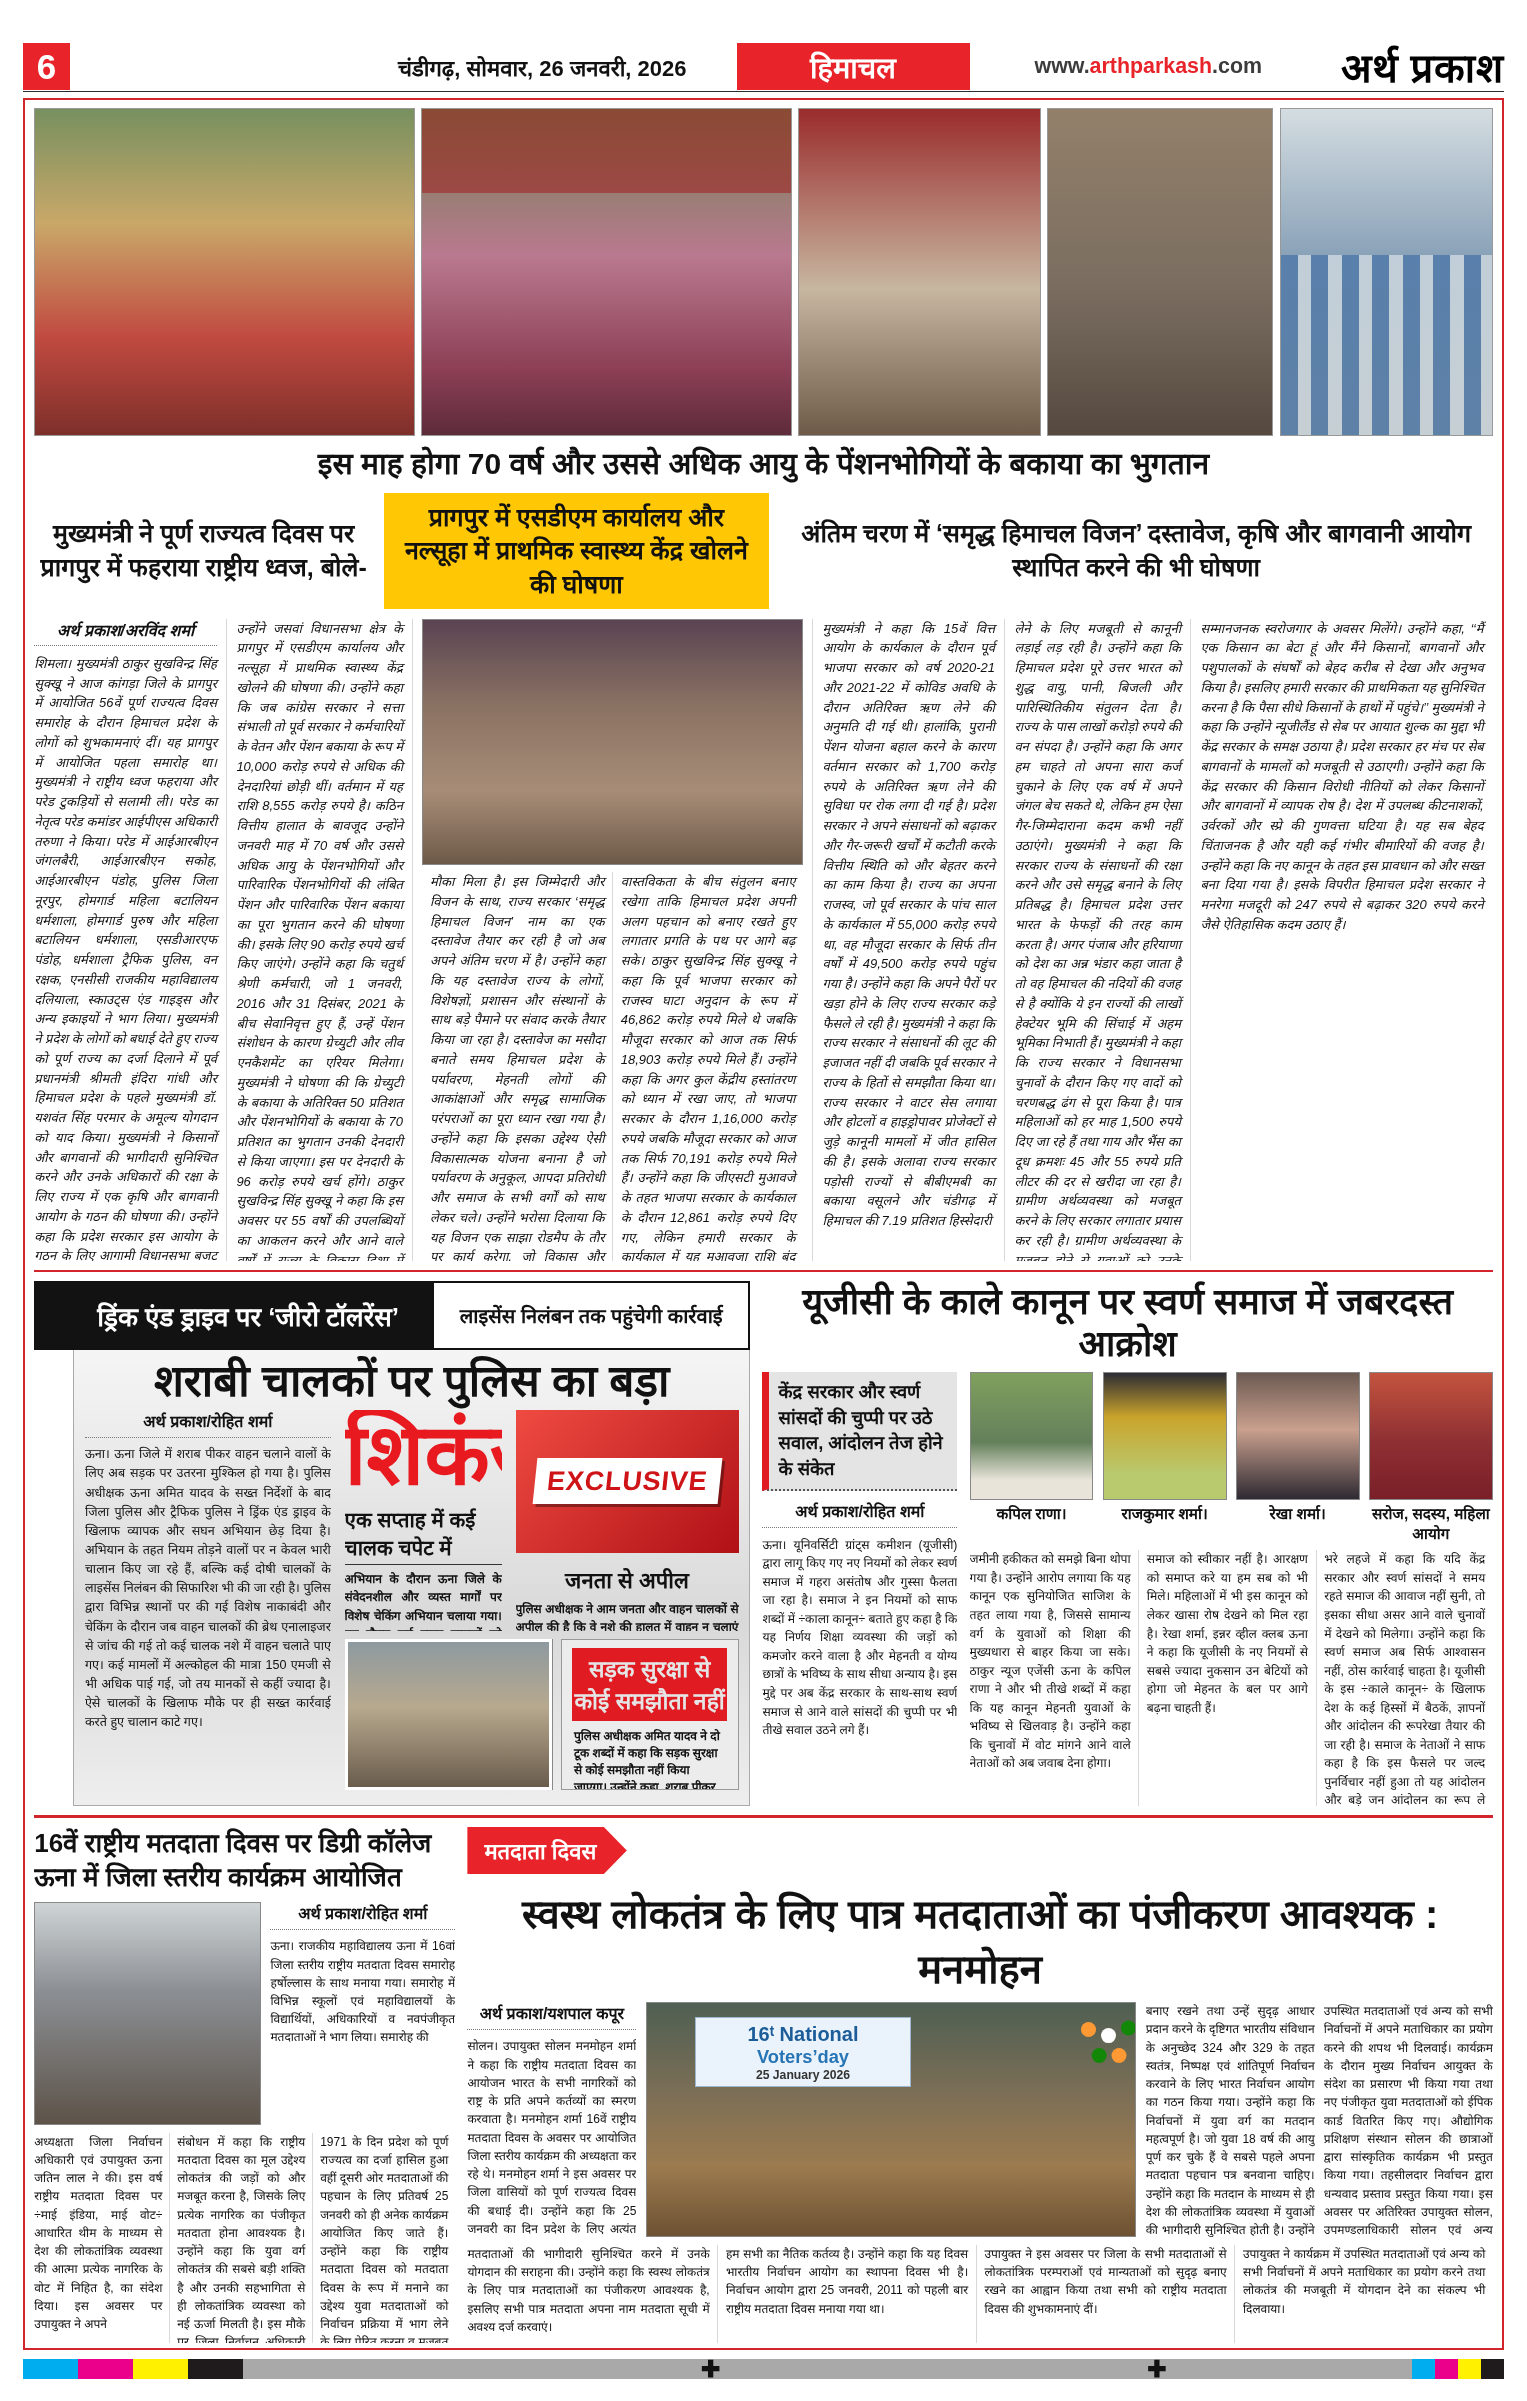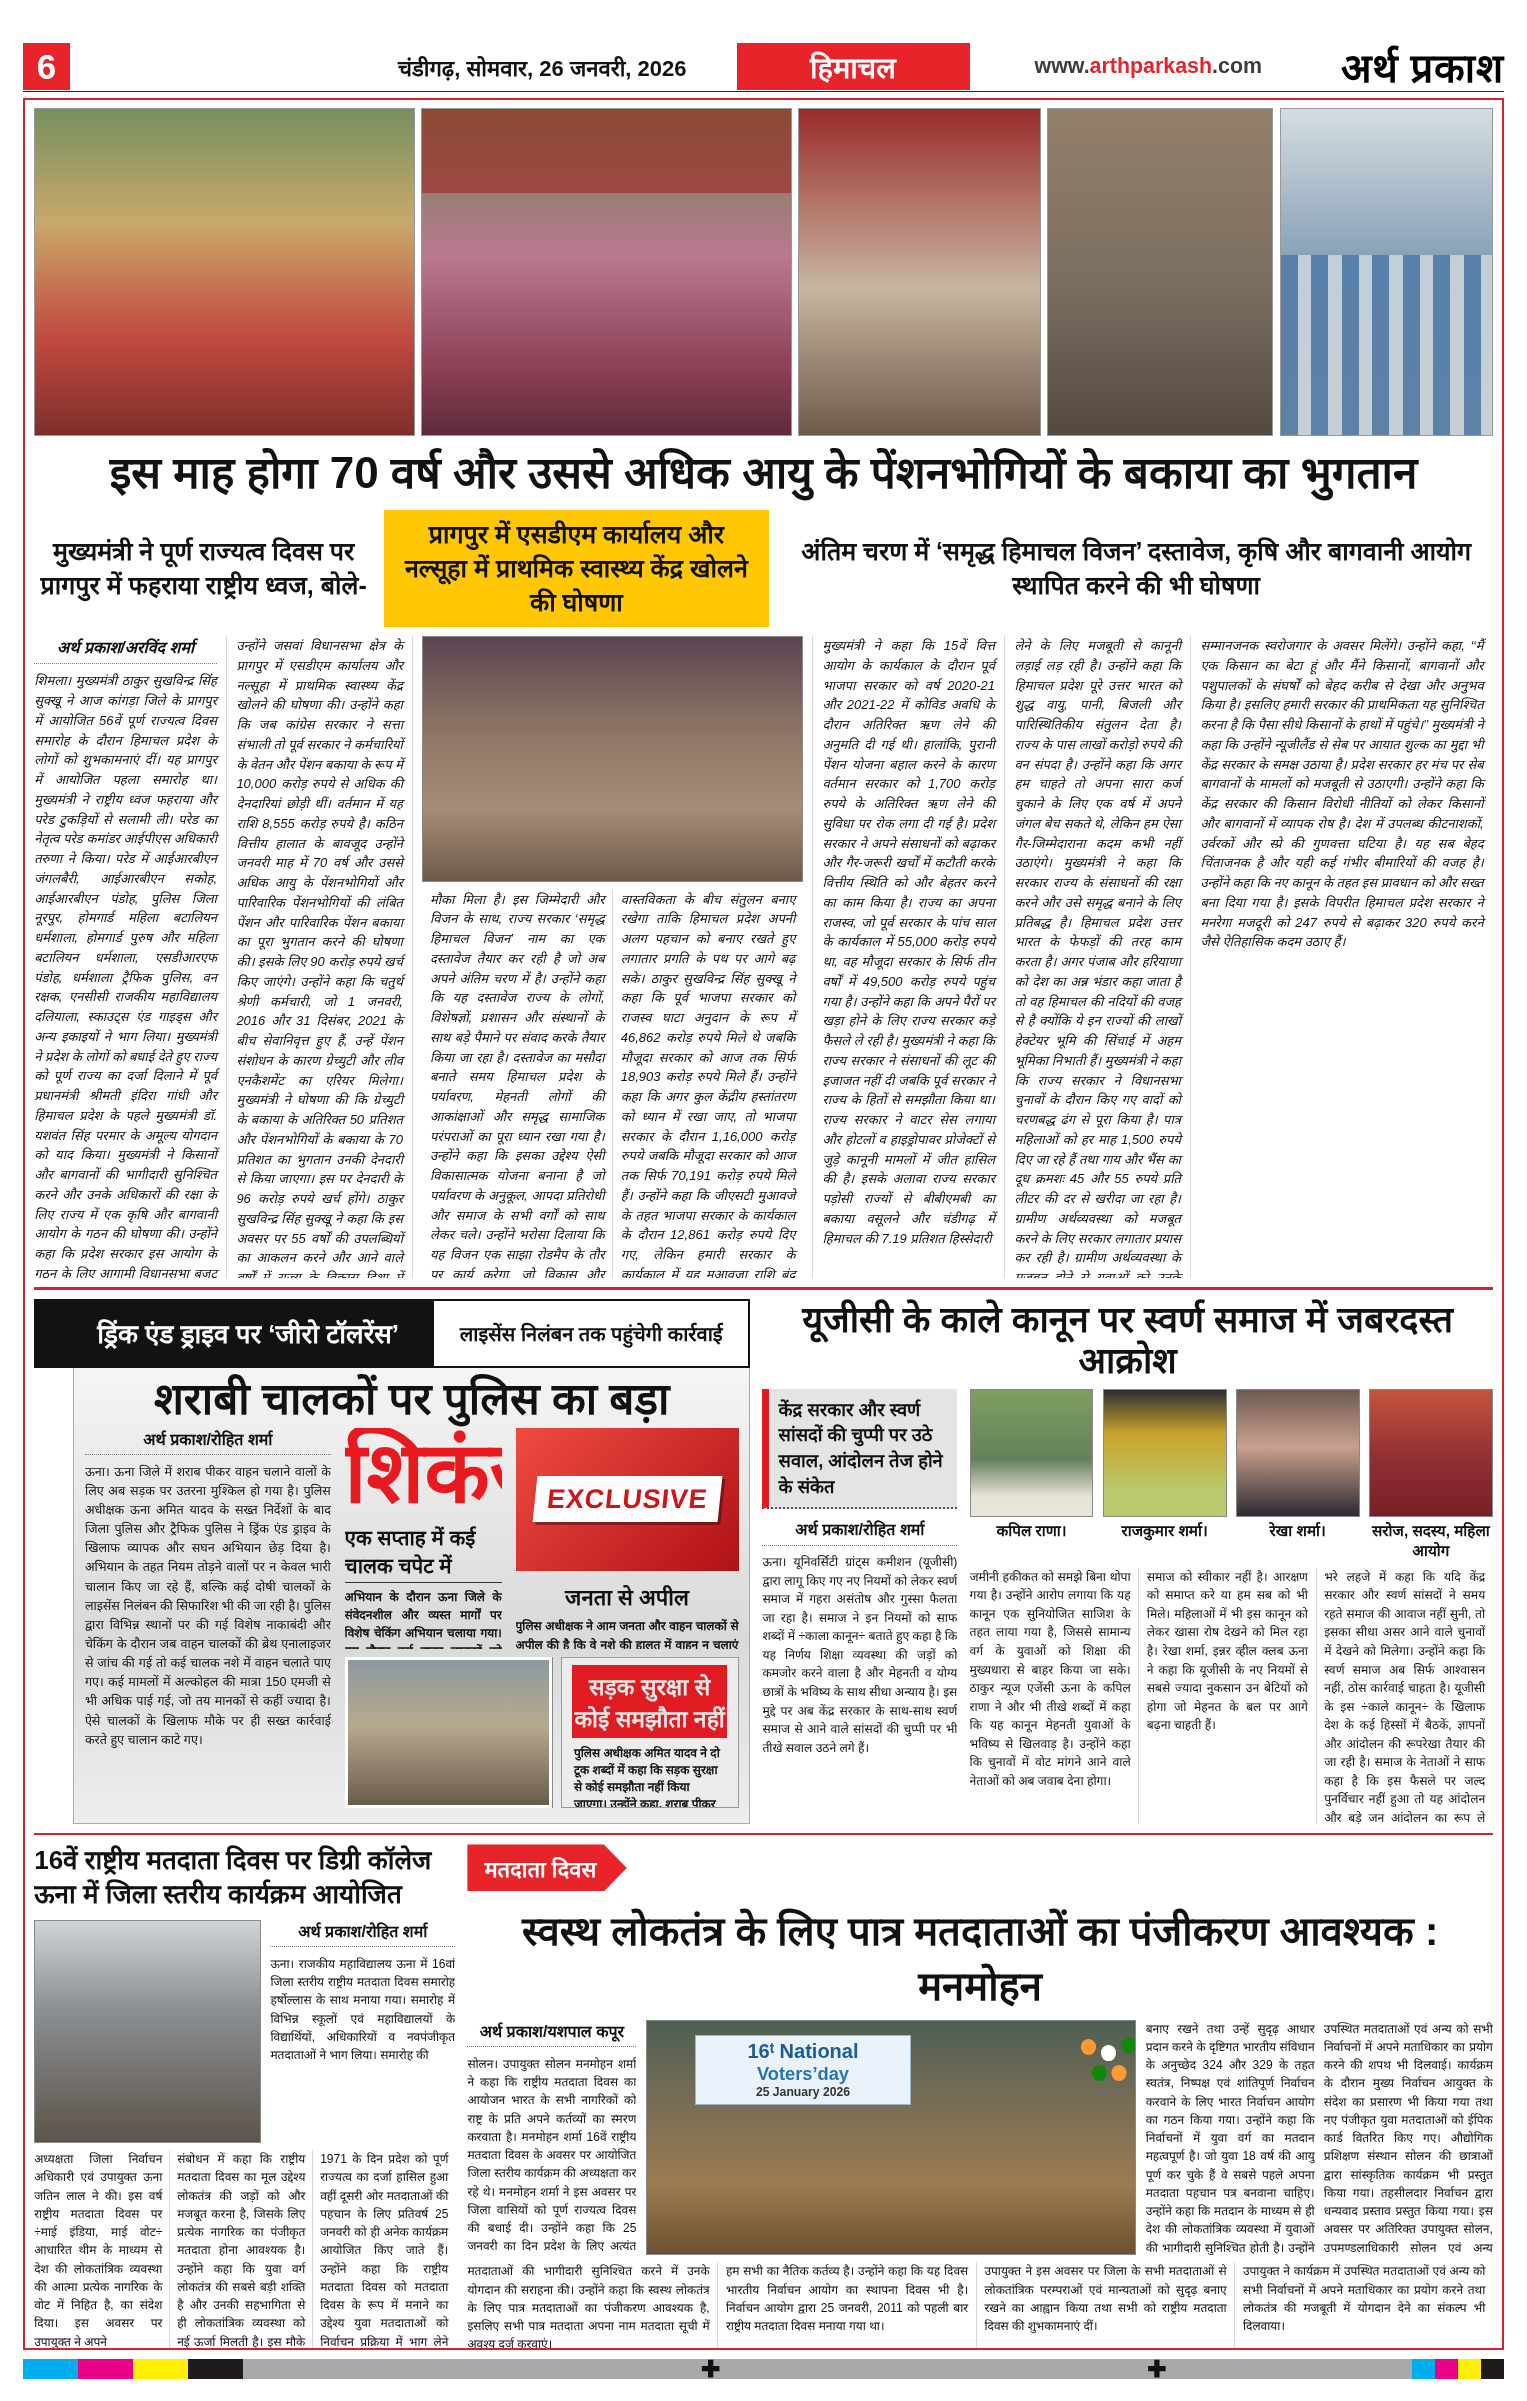--- a/index.html
+++ b/index.html
@@ -27,21 +27,21 @@
   .photo-strip .ph { position:relative; overflow:hidden; border:0.8px solid #999; }
   .ph1 { flex:0 0 381px; background:linear-gradient(180deg,#77905f 0%,#c9a869 35%,#c14a40 70%,#7e2f2a 100%); }
   .ph2 { flex:0 0 371px; background:linear-gradient(180deg,#6f8352 0%,#b9798f 45%,#8c3f55 80%,#5d2b3a 100%); }
   .ph3 { flex:0 0 243px; background:linear-gradient(180deg,#9a2c2c 0%,#c7b6a0 55%,#6e5a48 100%); }
   .ph4 { flex:0 0 226px; background:linear-gradient(180deg,#93806a 0%,#7a6d60 55%,#55493f 100%); }
   .ph5 { flex:1 1 auto; background:linear-gradient(180deg,#d4dde1 0%,#8aa2b8 45%,#97a4aa 100%); }
   .ph5 .ranks { position:absolute; left:0; right:0; bottom:0; height:55%;
     background:repeating-linear-gradient(90deg,#3f6ea5 0 17px,#dfe6ea 17px 30.5px); opacity:.65; }
   .ph .stage { position:absolute; left:0; right:0; top:0; height:26%; background:rgba(160,30,30,.55); }
   
-  .main-headline { font-size:44px; font-weight:800; text-align:center; line-height:1.25;
+  .main-headline { font-size:30px; font-weight:800; text-align:center; line-height:1.25;
     padding:9.2px 0 4.6px; }
   .subheads { display:flex; gap:10.7px; margin:6.1px 0 9.2px; align-items:stretch; }
   .subhead { font-size:25px; font-weight:bold; text-align:center; line-height:1.35;
     display:flex; align-items:center; justify-content:center; }
   .sub-left { flex:0 0 339px; }
   .sub-center { flex:0 0 385px; background:#ffc704; padding:7.6px 12.2px; }
   .sub-right { flex:1 1 auto; }
   
   .article-cols { display:flex; height:642px; overflow:hidden;font-style:italic; }
   .article-cols > .col { overflow:hidden; padding:0 9.2px; border-left:0.8px solid #d8d8d8; }

